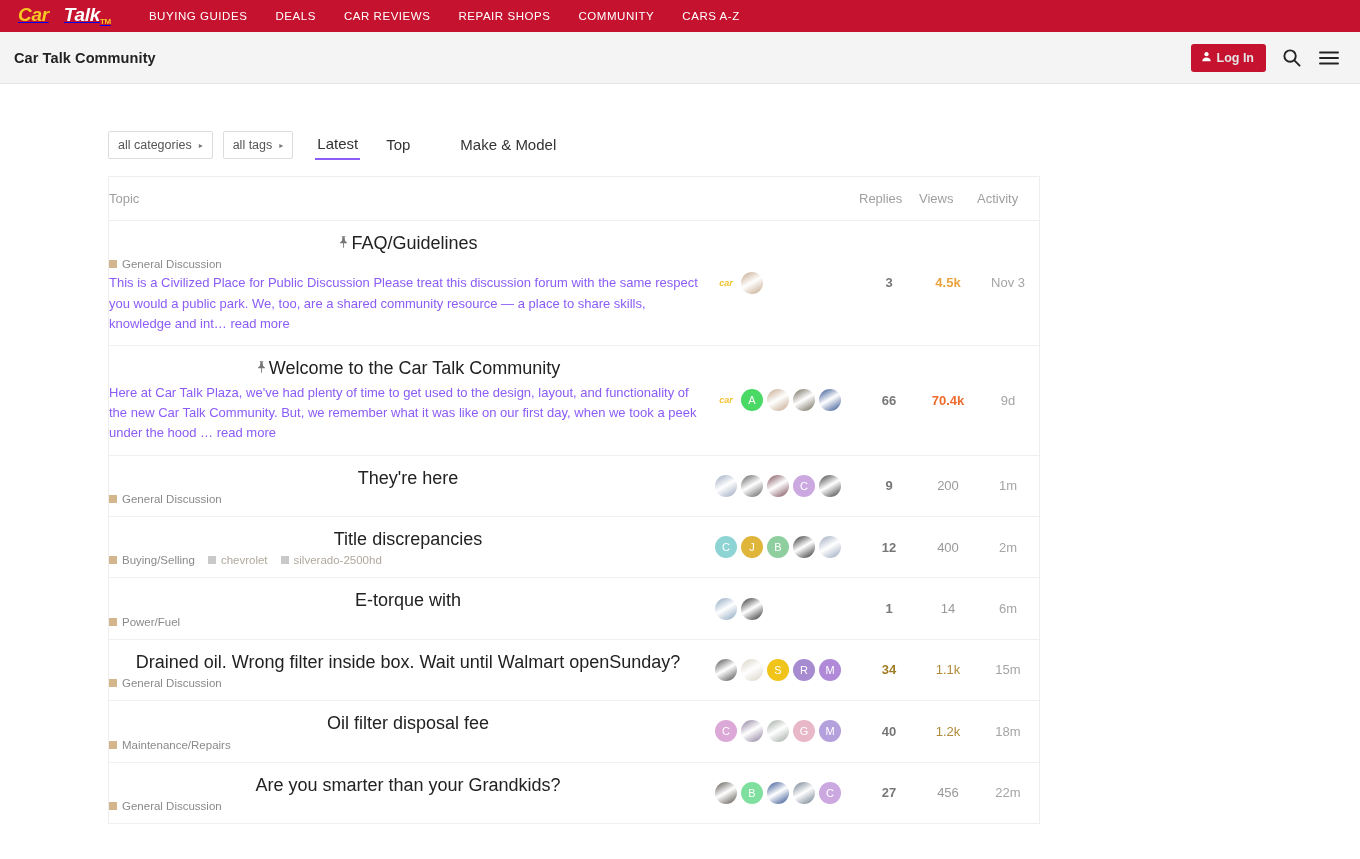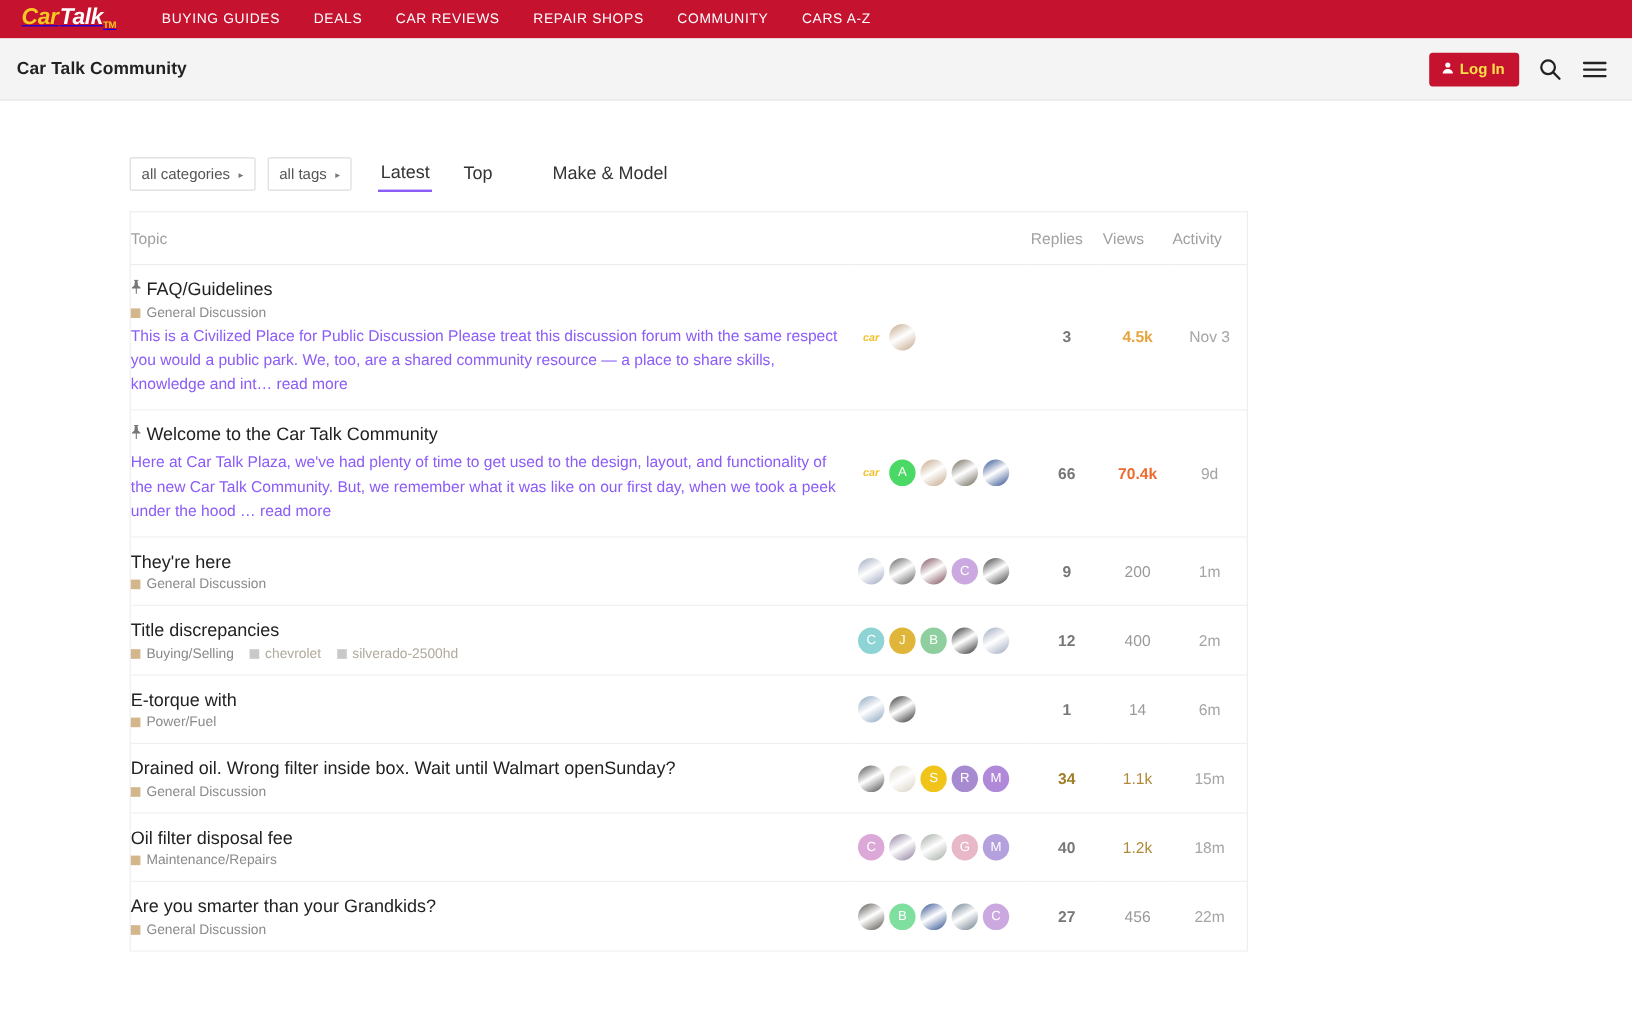--- a/index.html
+++ b/index.html
@@ -26,21 +26,21 @@
     align-items: baseline;
     font-style: italic;
     font-weight: bold;
     font-size: 19px;
     letter-spacing: -0.3px;
     margin-right: 38px;
     position: relative;
     top: -1px;
   }
   .logo .car { color: #f7c723; }
-  .logo .talk { color: #ffffff; margin-left: 1px; }
+  .logo .talk { color: #ffffff; margin-left: 15px; }
   .logo .tm {
     color: #f7c723;
     font-size: 8px;
     font-style: normal;
     position: relative;
     top: 3px;
     left: 0px;
   }
   .topnav-links { display: flex; align-items: center; }
   .topnav-links a {
@@ -68,21 +68,21 @@
     color: #222222;
     letter-spacing: 0.1px;
   }
   .subheader-right {
     display: flex;
     align-items: center;
     gap: 14px;
   }
   .login-btn {
     background: #c4122f;
-    color: #fde047;
+    color: #e5e5e5;
     border: none;
     border-radius: 3px;
     font-size: 12.5px;
     font-weight: bold;
     padding: 7px 12px 7px 10px;
     display: flex;
     align-items: center;
     gap: 5px;
     cursor: pointer;
     font-family: "Liberation Sans", sans-serif;
@@ -168,26 +168,27 @@
   th.c-act { width: 62px; padding-right: 6px; }
 
   table.topics tbody td {
     border-bottom: 1px solid #f0f0f0;
     vertical-align: middle;
     padding: 11px 0;
   }
   td.c-topic { padding-left: 12px; padding-right: 14px; }
 
   .topic-title {
-    font-size: 15px;
+    font-size: 18px;
     color: #222222;
     line-height: 1.3;
     margin-bottom: 2px;
     display: block;
     text-decoration: none;
+    text-align: center;
   }
   .pin {
     display: inline-block;
     width: 11px;
     margin-right: 2px;
     color: #666666;
     font-size: 12px;
     position: relative;
     top: -1px;
   }

